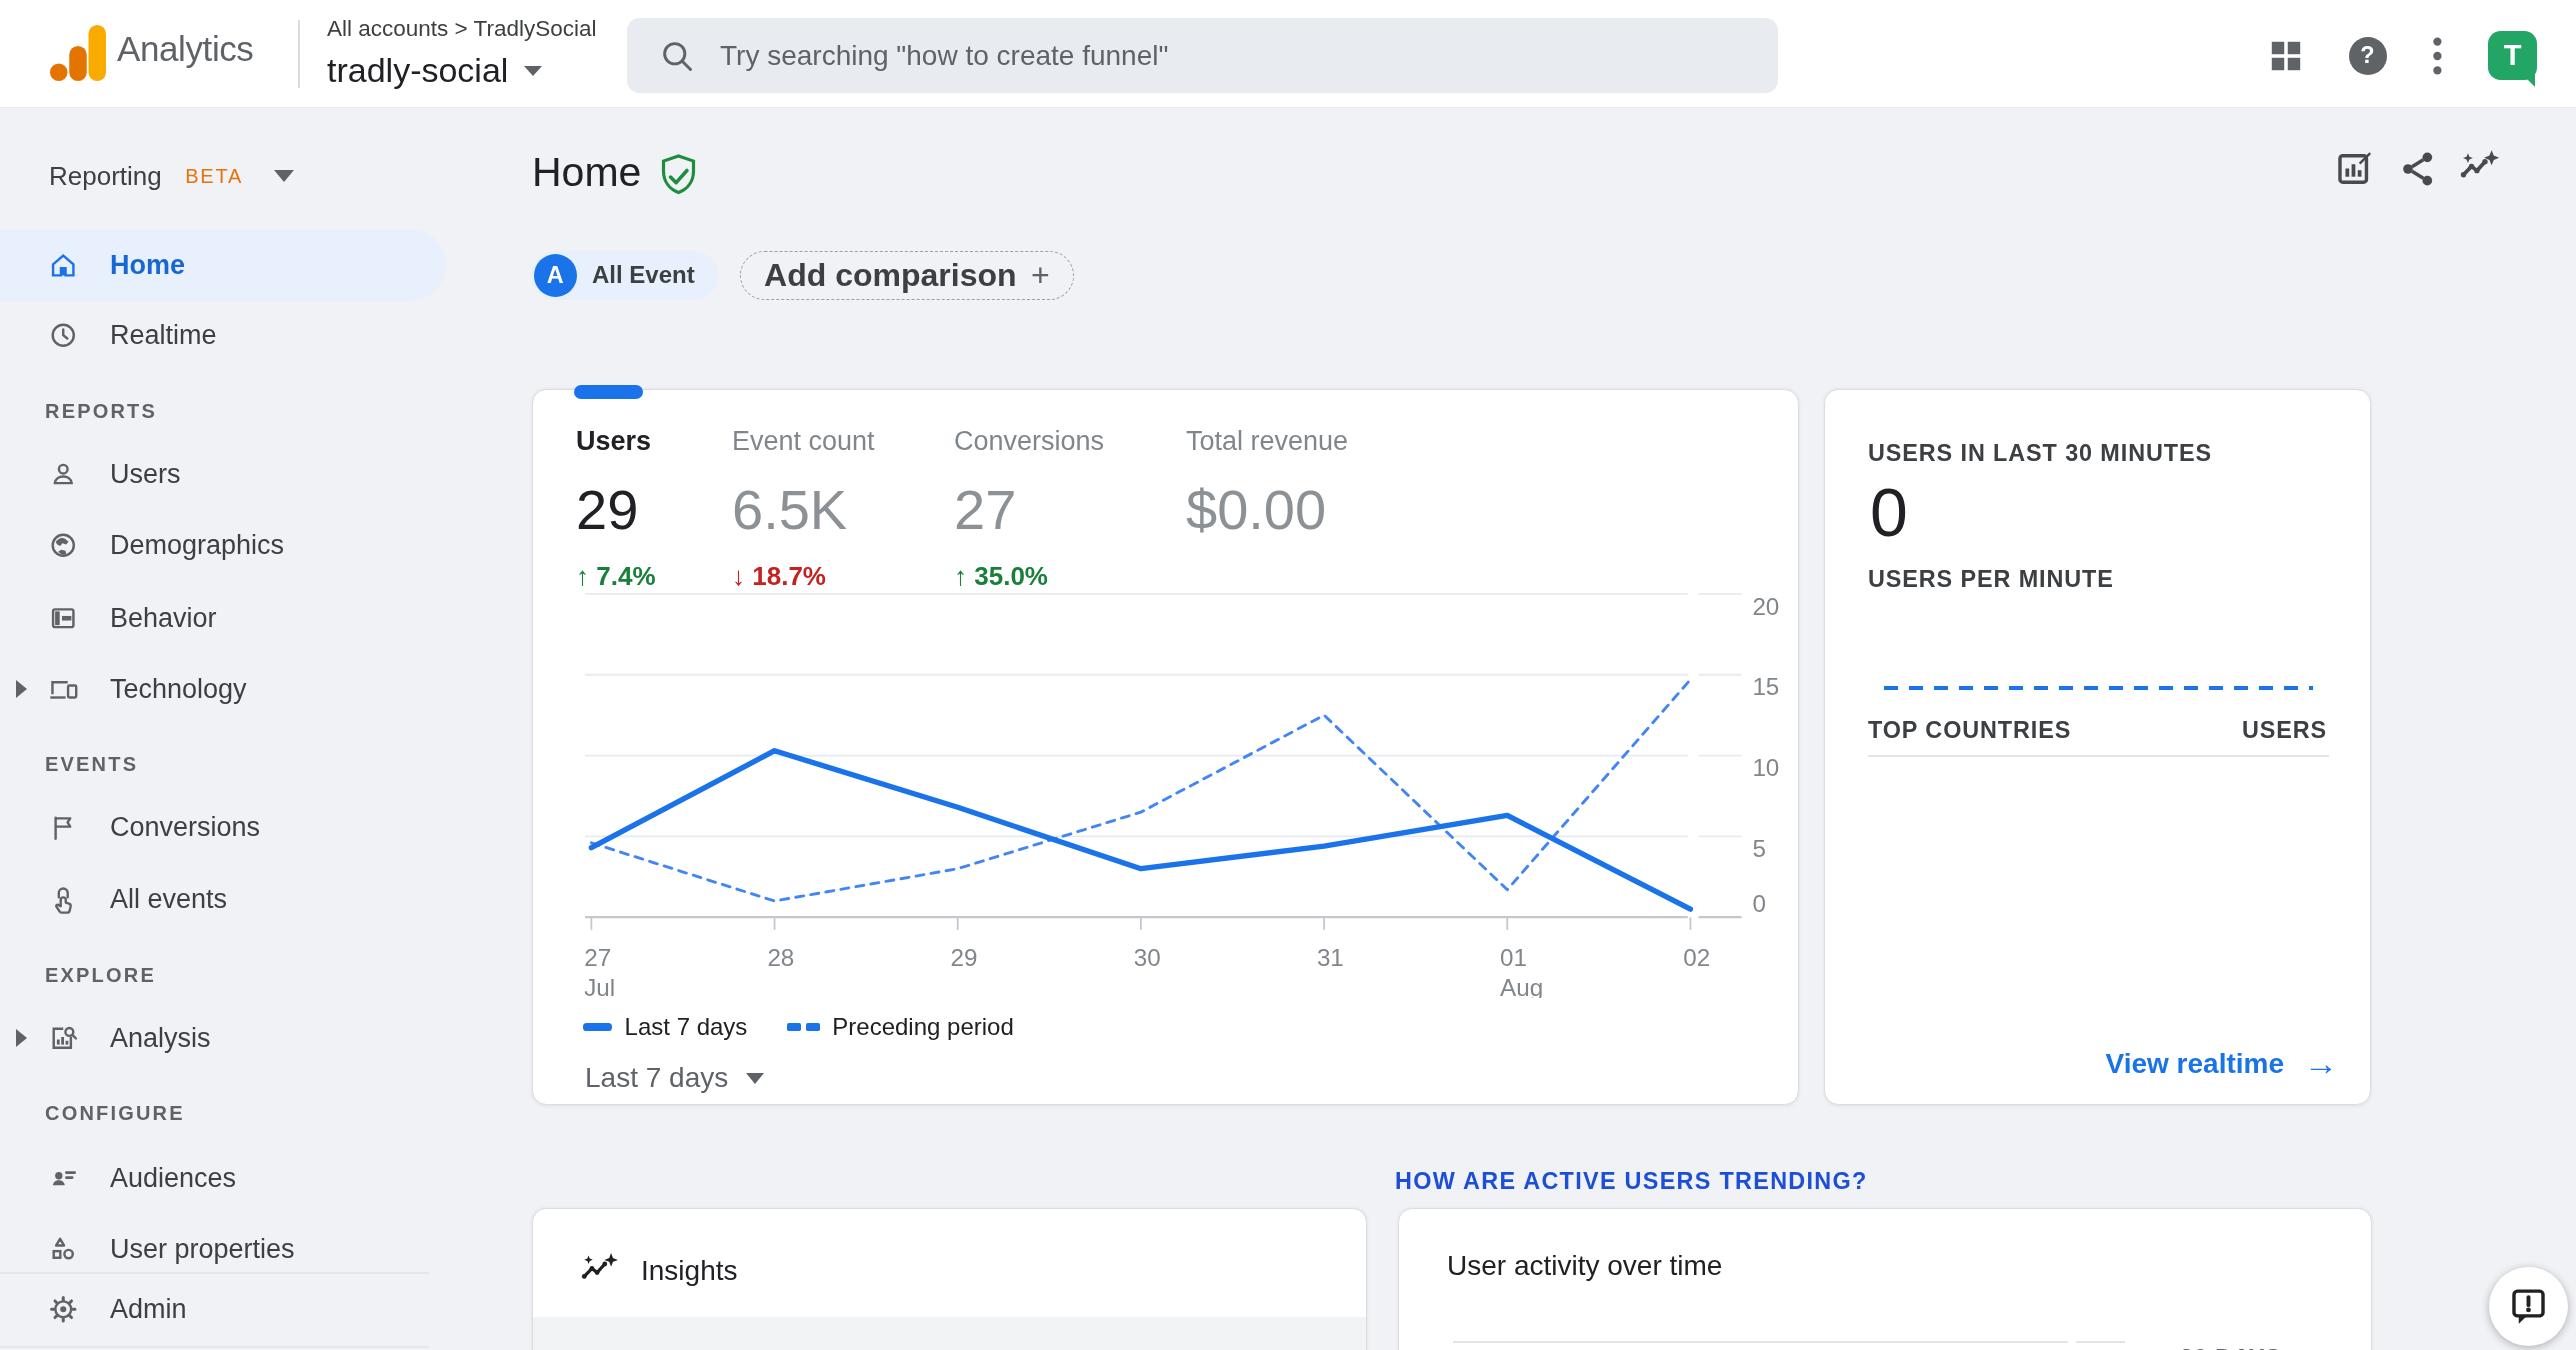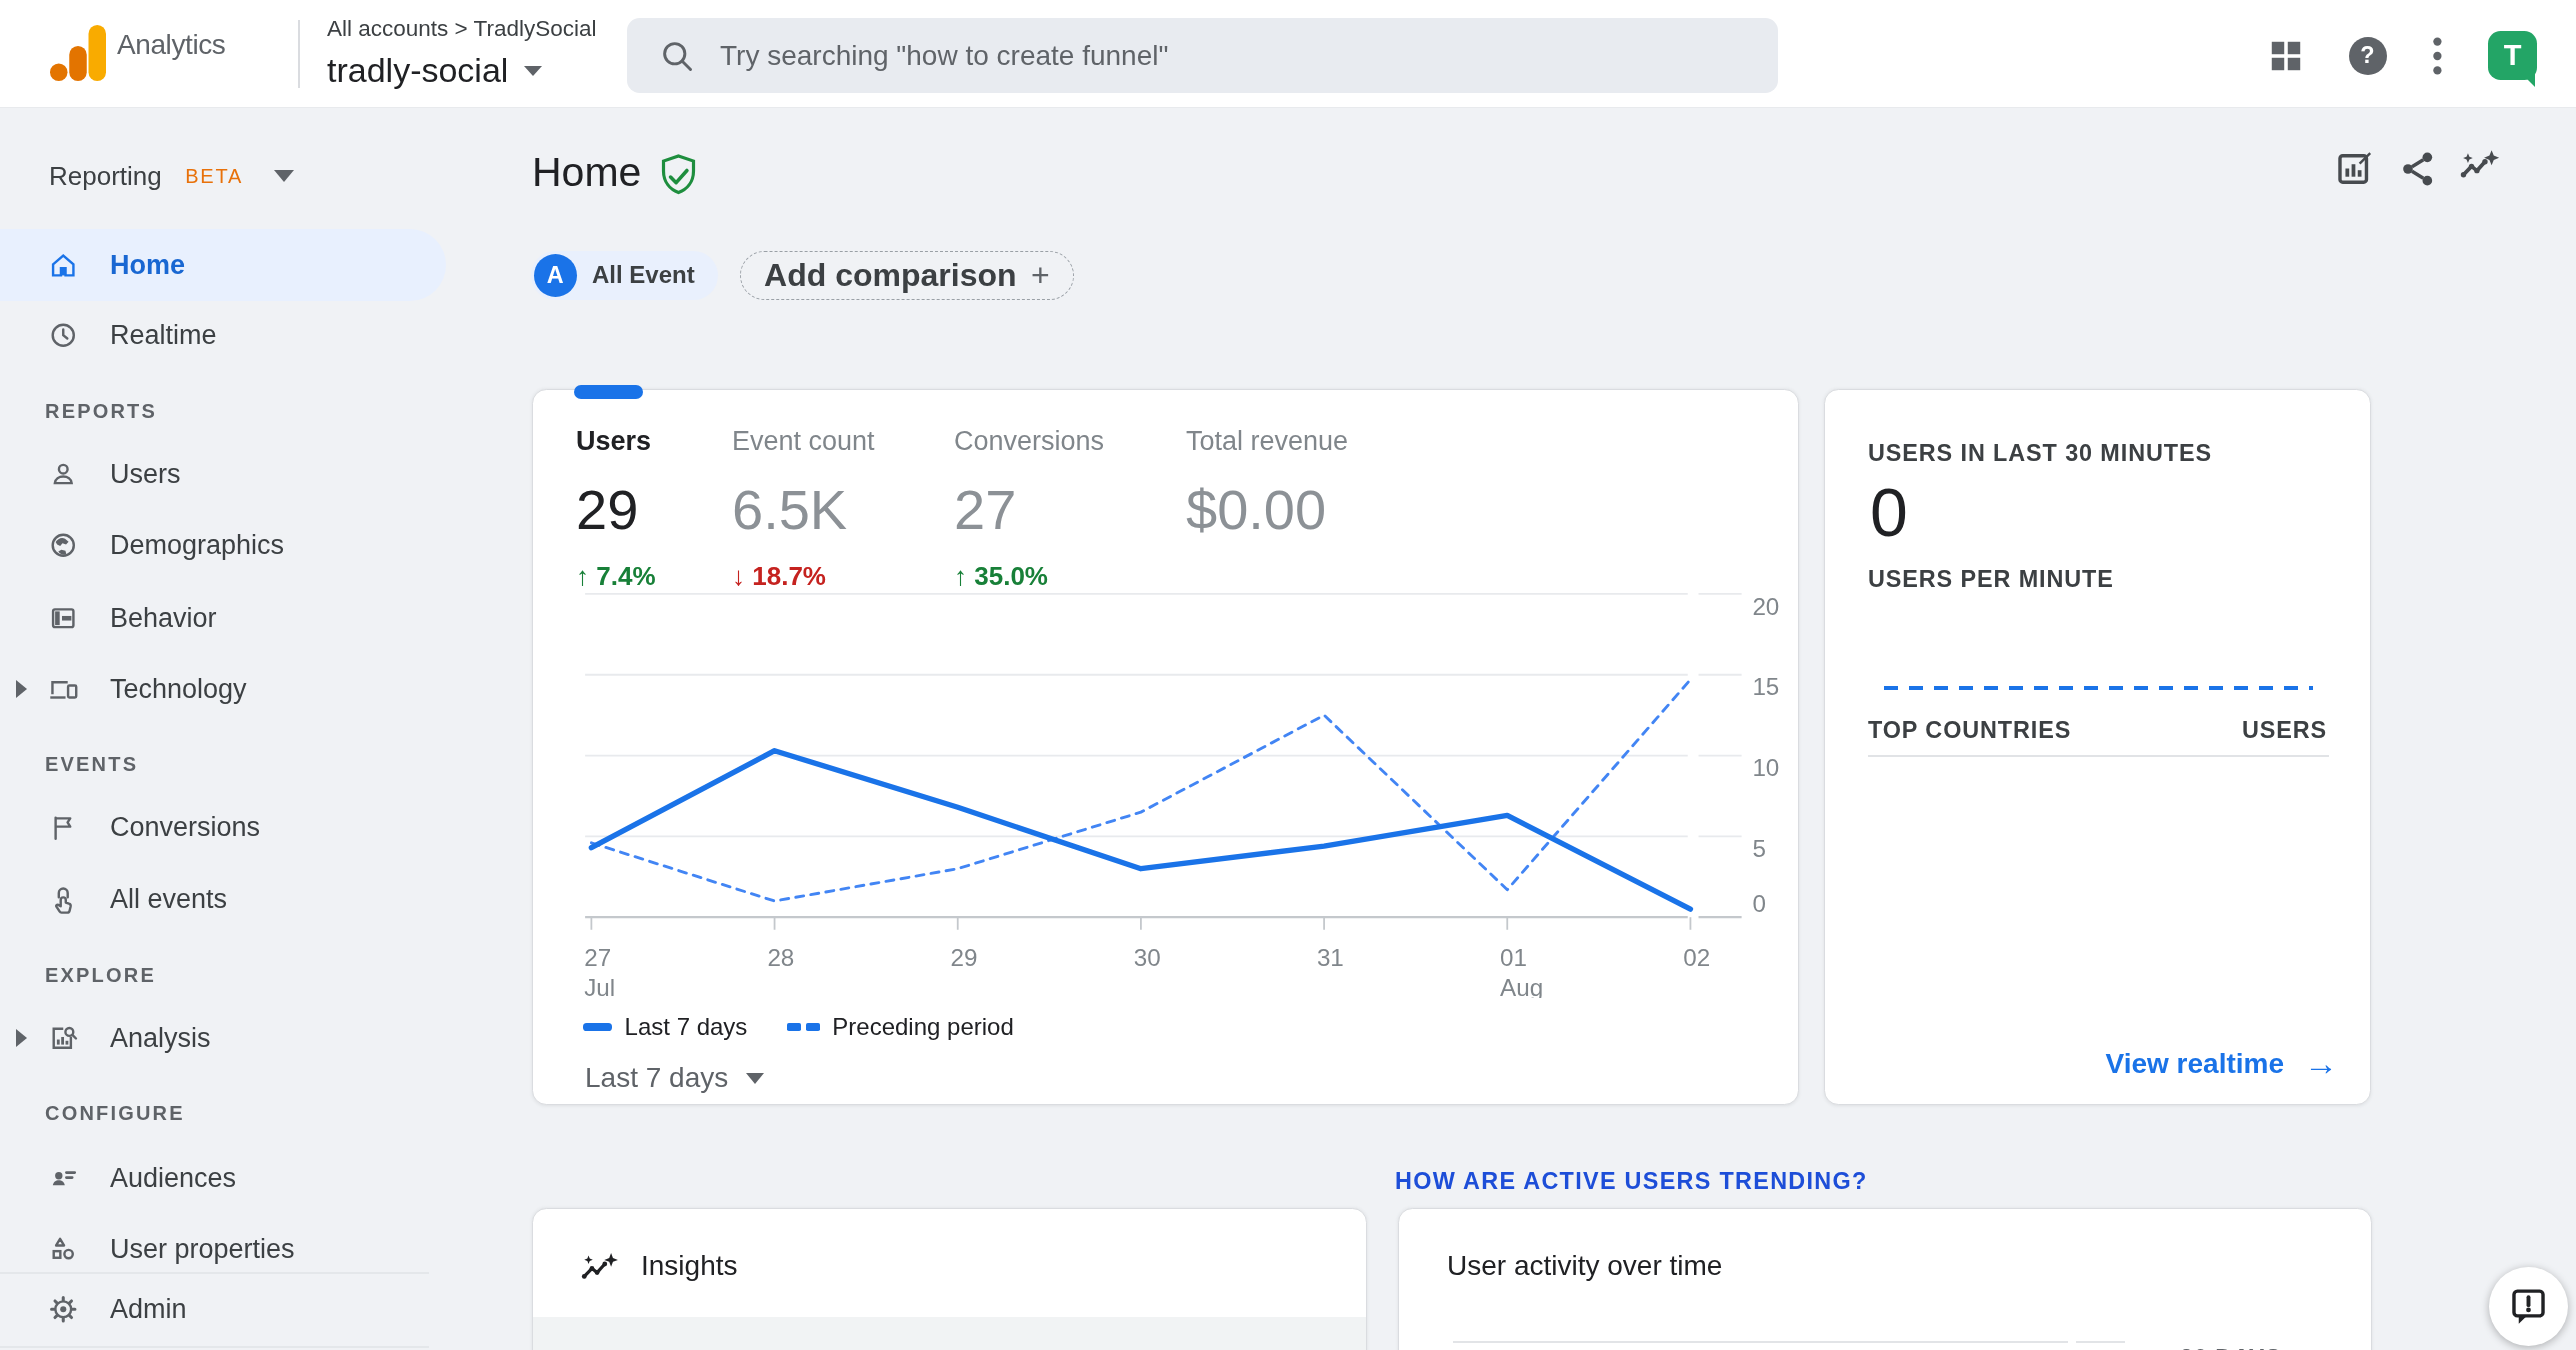--- a/index.html
+++ b/index.html
@@ -4,21 +4,21 @@
 <style>
   * { box-sizing: border-box; margin: 0; padding: 0; }
   html,body { width:2576px; height:1351px; overflow:hidden; }
   body { font-family:"Liberation Sans", sans-serif; background:#f0f2f5; color:#3c4043; }
   #app { position:relative; width:2576px; height:1351px; }
 
   
   .header { position:absolute; left:0; top:0; width:2576px; height:108px; background:#fff;
             border-bottom:1.8px solid #e8eaed; z-index:20; }
   .logo-mark { position:absolute; left:50px; top:25px; width:56px; height:56px; }
-  .product-name { position:absolute; left:117px; top:29px; font-size:28px; color:#5f6368; letter-spacing:-0.4px; }
+  .product-name { position:absolute; left:117px; top:29px; font-size:35px; color:#5f6368; letter-spacing:-0.4px; }
   .hdr-divider { position:absolute; left:298px; top:20px; width:1.8px; height:68px; background:#dadce0; }
   .breadcrumb { position:absolute; left:327px; top:16px; font-size:22.5px; color:#3c4043; }
   .property-row { position:absolute; left:327px; top:47px; height:47px; display:flex; align-items:center; cursor:pointer; }
   .property-name { font-size:34px; color:#202124; }
   .caret { width:0; height:0; border-left:9px solid transparent; border-right:9px solid transparent;
            border-top:10.8px solid #5f6368; margin-left:16px; }
   .search-bar { position:absolute; left:627px; top:18px; width:1151px; height:75px; background:#e8ebf0;
                 border-radius:12.6px; display:flex; align-items:center; cursor:text; }
   .search-bar svg { margin-left:32px; }
   .search-input { border:none; outline:none; background:transparent; font-size:28px; color:#5f6368;
@@ -103,21 +103,21 @@
   .rt-rule { position:absolute; left:43px; top:365px; width:461px; height:1.8px; background:#e1e3e6; }
   .rt-link { position:absolute; right:32px; top:654px; display:flex; align-items:center; cursor:pointer; }
   .rt-link .vtext { font-size:28px; font-weight:bold; color:#1a73e8; }
   .rt-link .varrow { font-size:34px; font-weight:bold; color:#1a73e8; margin-left:20px; }
 
   
   .section-label { position:absolute; left:1395px; top:1168px; font-size:23.4px; font-weight:bold;
                    color:#1d4ed8; letter-spacing:1.3px; }
   #insights-card { left:532px; top:1208px; width:835px; height:180px; border-radius:14.4px 14.4px 0 0; overflow:hidden; }
   #activity-card { left:1398px; top:1208px; width:974px; height:180px; border-radius:14.4px 14.4px 0 0; overflow:hidden; }
-  .card-title-row { position:absolute; left:47px; top:41px; display:flex; }
+  .card-title-row { position:absolute; left:47px; top:41px; display:flex; align-items:center; }
   .card-title { font-size:28px; color:#202124; margin-left:20px; }
   .insights-footer { position:absolute; left:0; top:108px; width:835px; height:72px; background:#f1f3f4; }
   .ua-grid { position:absolute; left:54px; top:132px; width:615px; height:1.8px; background:#e2e4e7; }
   .ua-grid-stub { position:absolute; left:677px; top:132px; width:49px; height:1.8px; background:#e2e4e7; }
   .ua-ylabel { position:absolute; left:692px; top:139px; font-size:23.4px; color:#80868b; }
   .ua-legend { position:absolute; left:781px; top:136px; font-size:23.4px; font-weight:bold; color:#5f6368; letter-spacing:0.9px; }
 
   .fab { position:absolute; left:2489px; top:1267px; width:79px; height:79px; border-radius:50%;
          background:#fff; box-shadow:0 1.8px 9px rgba(0,0,0,.28); display:flex; align-items:center;
          justify-content:center; cursor:pointer; z-index:15; }

